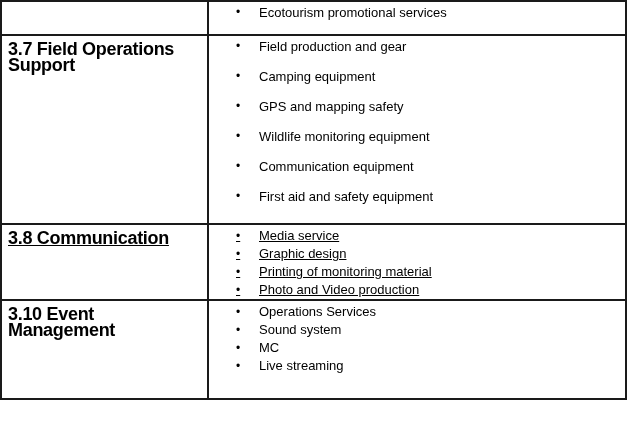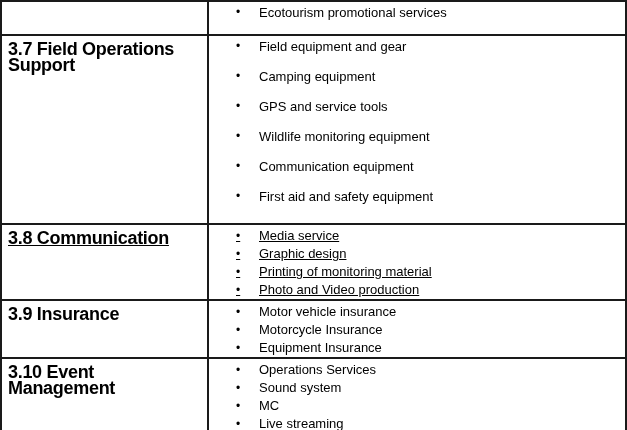--- a/index.html
+++ b/index.html
@@ -78,29 +78,29 @@
     </tr>
 
     <tr class="rB">
       <td class="cat">
         <span>3.7 Field Operations Support</span>
       </td>
       <td class="items loose">
         <ul class="svc">
           <li>
                 <span class="b">•</span>
-                <span class="t">Field equipment and gear</span>
+                <span class="t">Field production and gear</span>
               </li>
           <li>
                 <span class="b">•</span>
                 <span class="t">Camping equipment</span>
               </li>
           <li>
                 <span class="b">•</span>
-                <span class="t">GPS and service tools</span>
+                <span class="t">GPS and mapping safety</span>
               </li>
           <li>
                 <span class="b">•</span>
                 <span class="t">Wildlife monitoring equipment</span>
               </li>
           <li>
                 <span class="b">•</span>
                 <span class="t">Communication equipment</span>
               </li>
           <li>
@@ -130,41 +130,20 @@
                 <span class="t">Printing of monitoring material</span>
               </li>
           <li>
                 <span class="b">•</span>
                 <span class="t">Photo and Video production</span>
               </li>
         </ul>
       </td>
     </tr>
 
-    <tr class="rD">
-      <td class="cat">
-        <span>3.9 Insurance</span>
-      </td>
-      <td class="items tight">
-        <ul class="svc">
-          <li>
-                <span class="b">•</span>
-                <span class="t">Motor vehicle insurance</span>
-              </li>
-          <li>
-                <span class="b">•</span>
-                <span class="t">Motorcycle Insurance</span>
-              </li>
-          <li>
-                <span class="b">•</span>
-                <span class="t">Equipment Insurance</span>
-              </li>
-        </ul>
-      </td>
-    </tr>
 
     <tr class="rE">
       <td class="cat">
         <span>3.10 Event Management</span>
       </td>
       <td class="items tight">
         <ul class="svc">
           <li>
                 <span class="b">•</span>
                 <span class="t">Operations Services</span>

